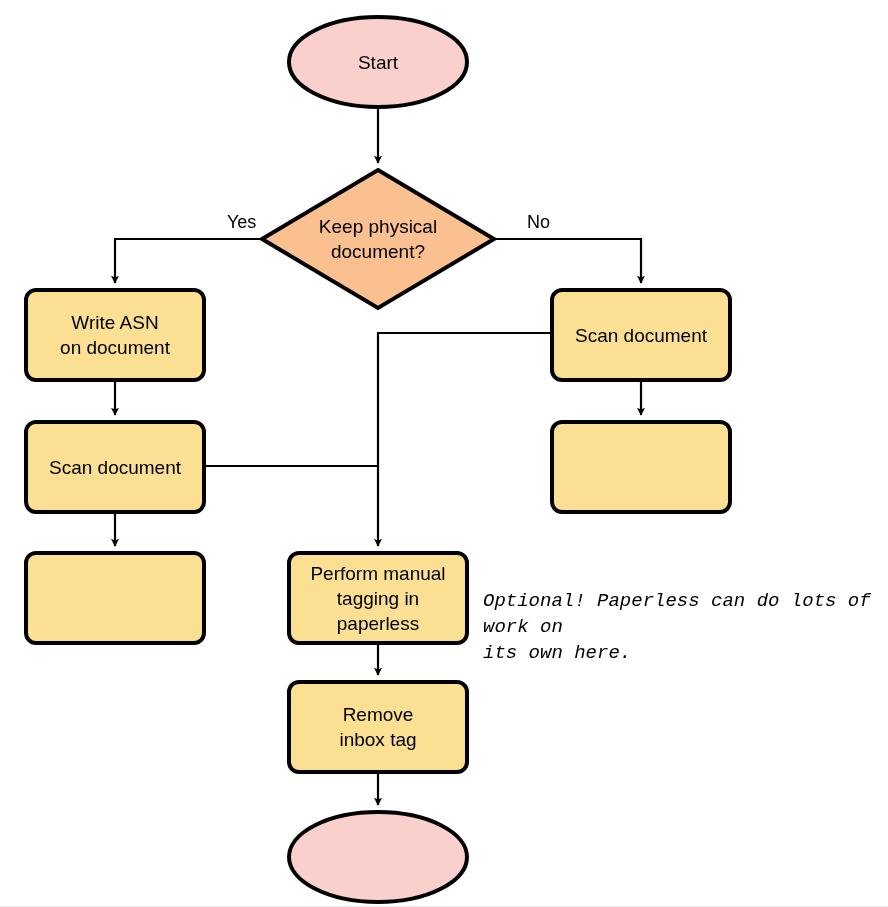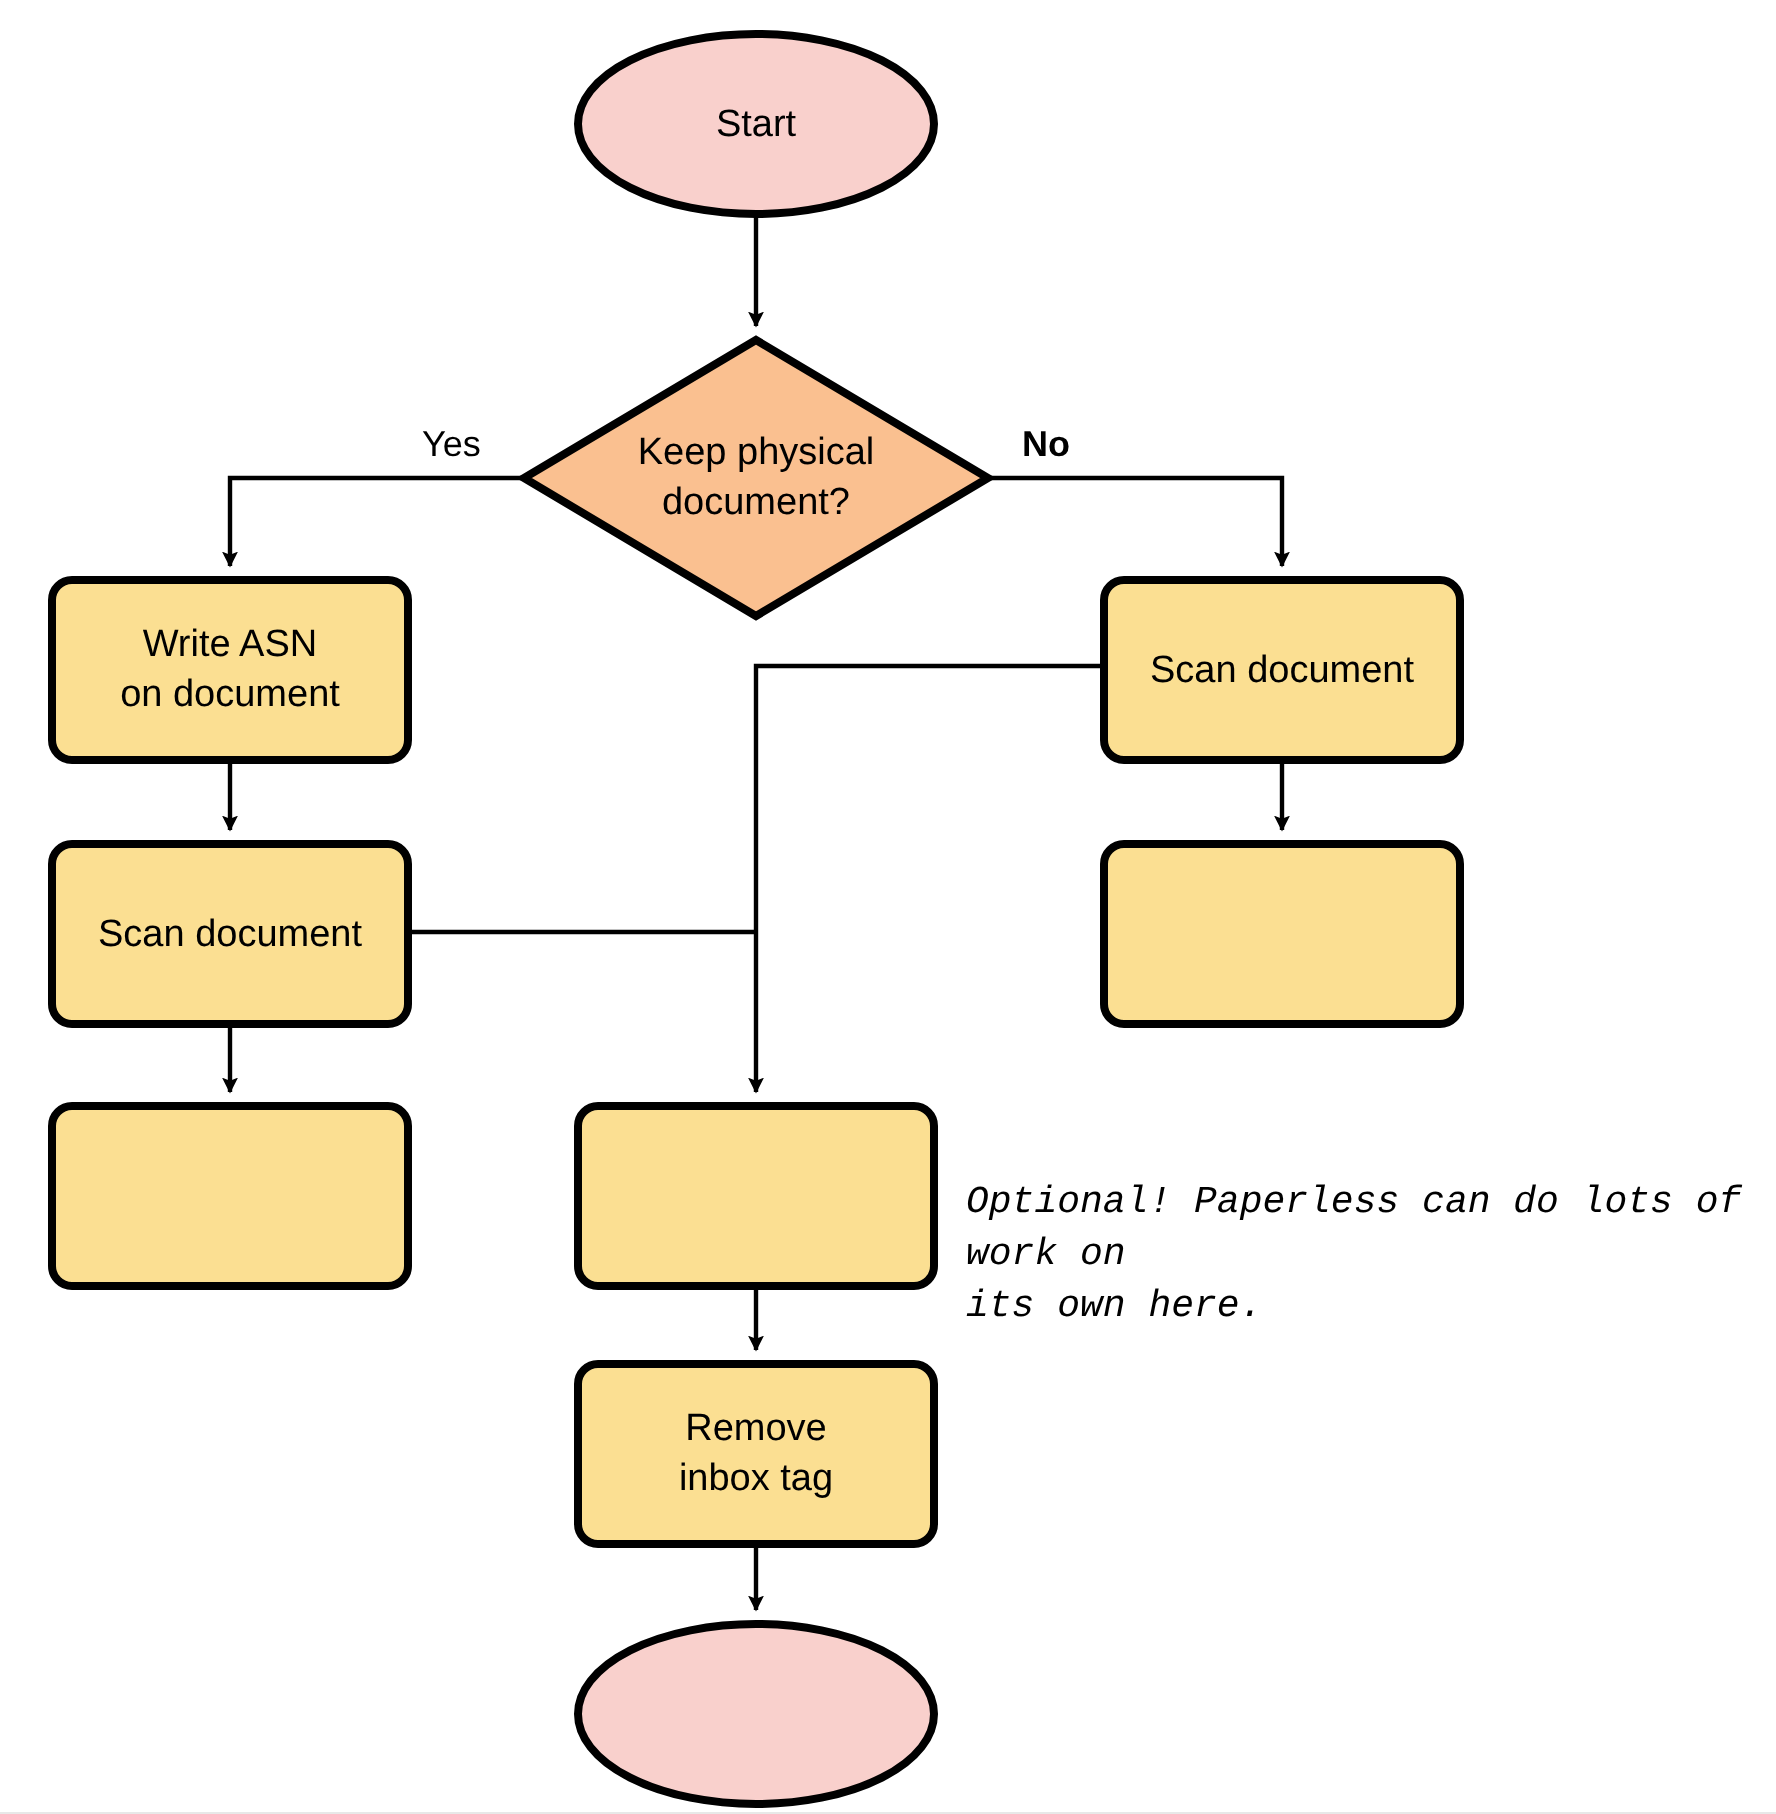--- a/index.html
+++ b/index.html
@@ -40,20 +40,21 @@
     white-space: pre-line;
     pointer-events: none;
   }
   .edge-label {
     position: absolute;
     color: #000000;
     font-family: "Liberation Sans", sans-serif;
     font-size: 18px;
     line-height: 22px;
     white-space: pre;
+    margin-left: 16px;
   }
   .note-label {
     position: absolute;
     color: #000000;
     font-family: Liberation Mono, monospace;
     font-style: italic;
     font-size: 19px;
     line-height: 26px;
     white-space: pre-line;
   }
@@ -148,27 +149,30 @@
 
   <div class="node-label" style="left:26px; top:290px; width:178px; height:90px;">Write ASN
 on document</div>
 
   <div class="node-label" style="left:26px; top:422px; width:178px; height:90px;">Scan document</div>
 
 
   <div class="node-label" style="left:552px; top:290px; width:178px; height:90px;">Scan document</div>
 
 
+  <div class="node-label" style="left:289px; top:553px; width:178px; height:90px;">Perform manual
+tagging in
+paperless</div>
 
   <div class="node-label" style="left:289px; top:682px; width:178px; height:90px;">Remove
 inbox tag</div>
 
 
   <div class="edge-label" style="left:211px; top:211px;">Yes</div>
 
-  <div class="edge-label" style="left:511px; top:211px;font-weight:bold;">No</div>
+  <div class="edge-label" style="left:511px; top:211px;">No</div>
 
   <div class="note-label" style="left:483px; top:588px; width:400px;">Optional! Paperless can do lots of work on
 its own here.</div>
 
   <div class="bottom-rule"></div>
 
 </div>
 
 </body></html>

